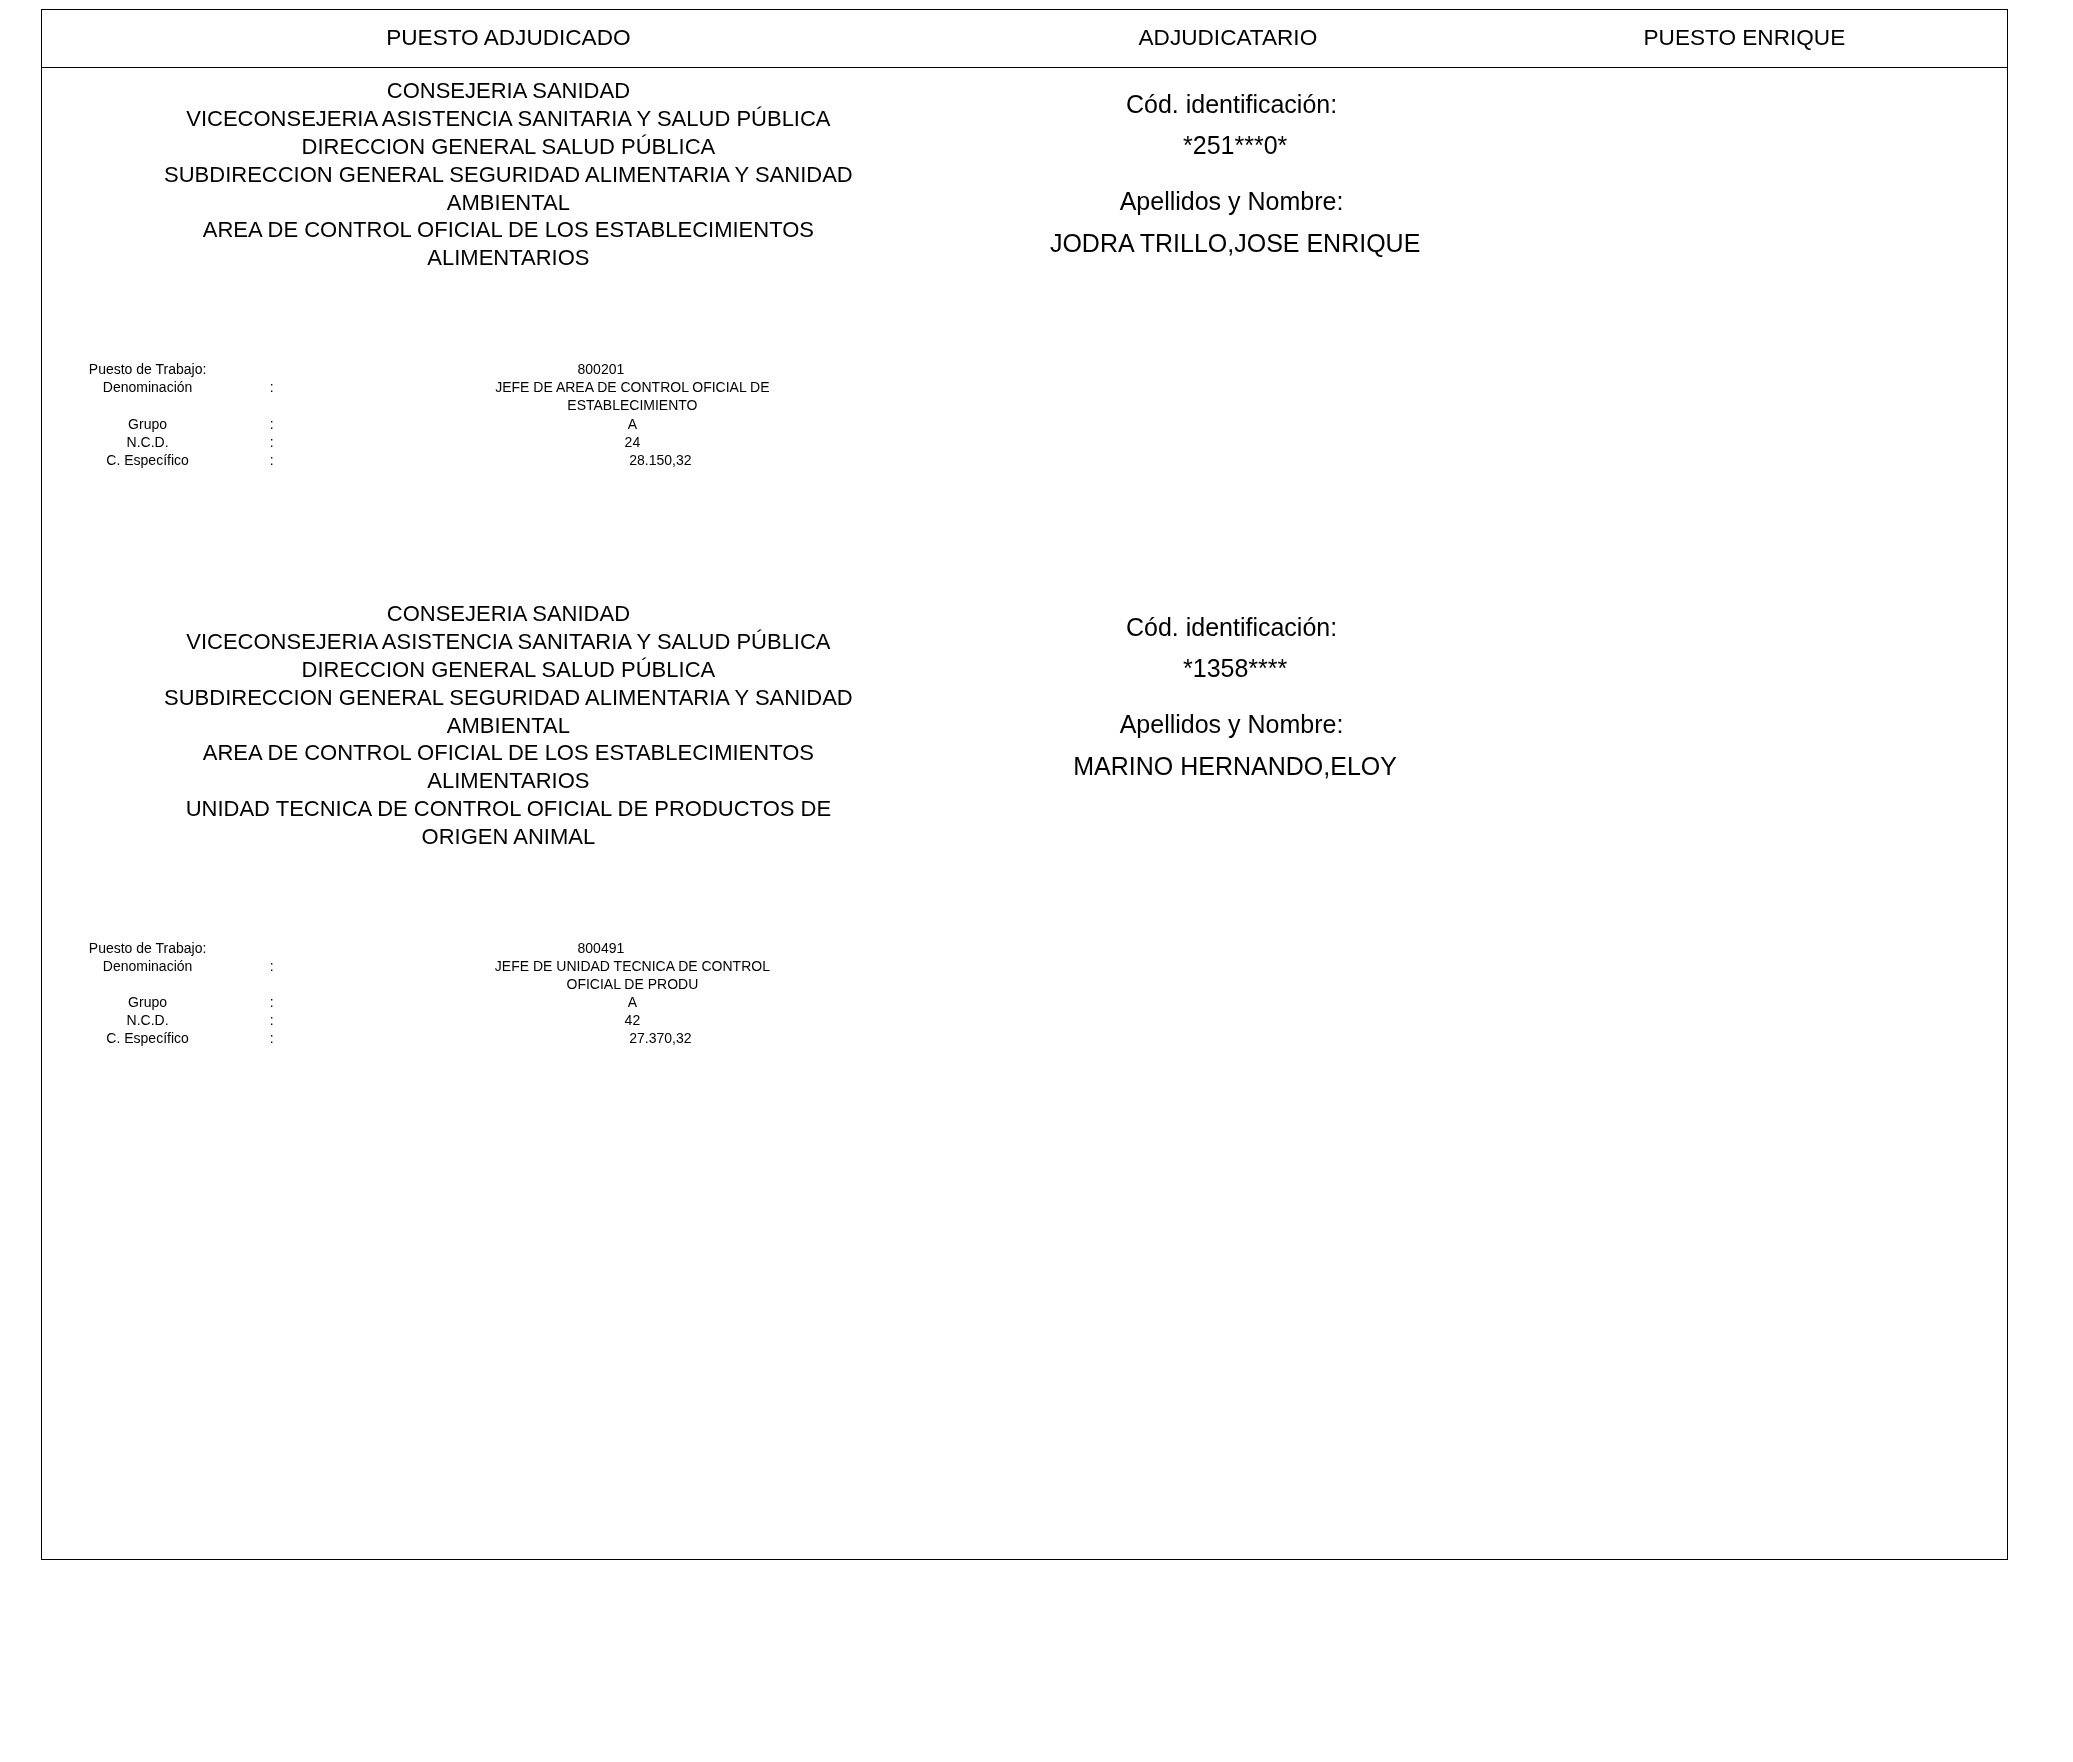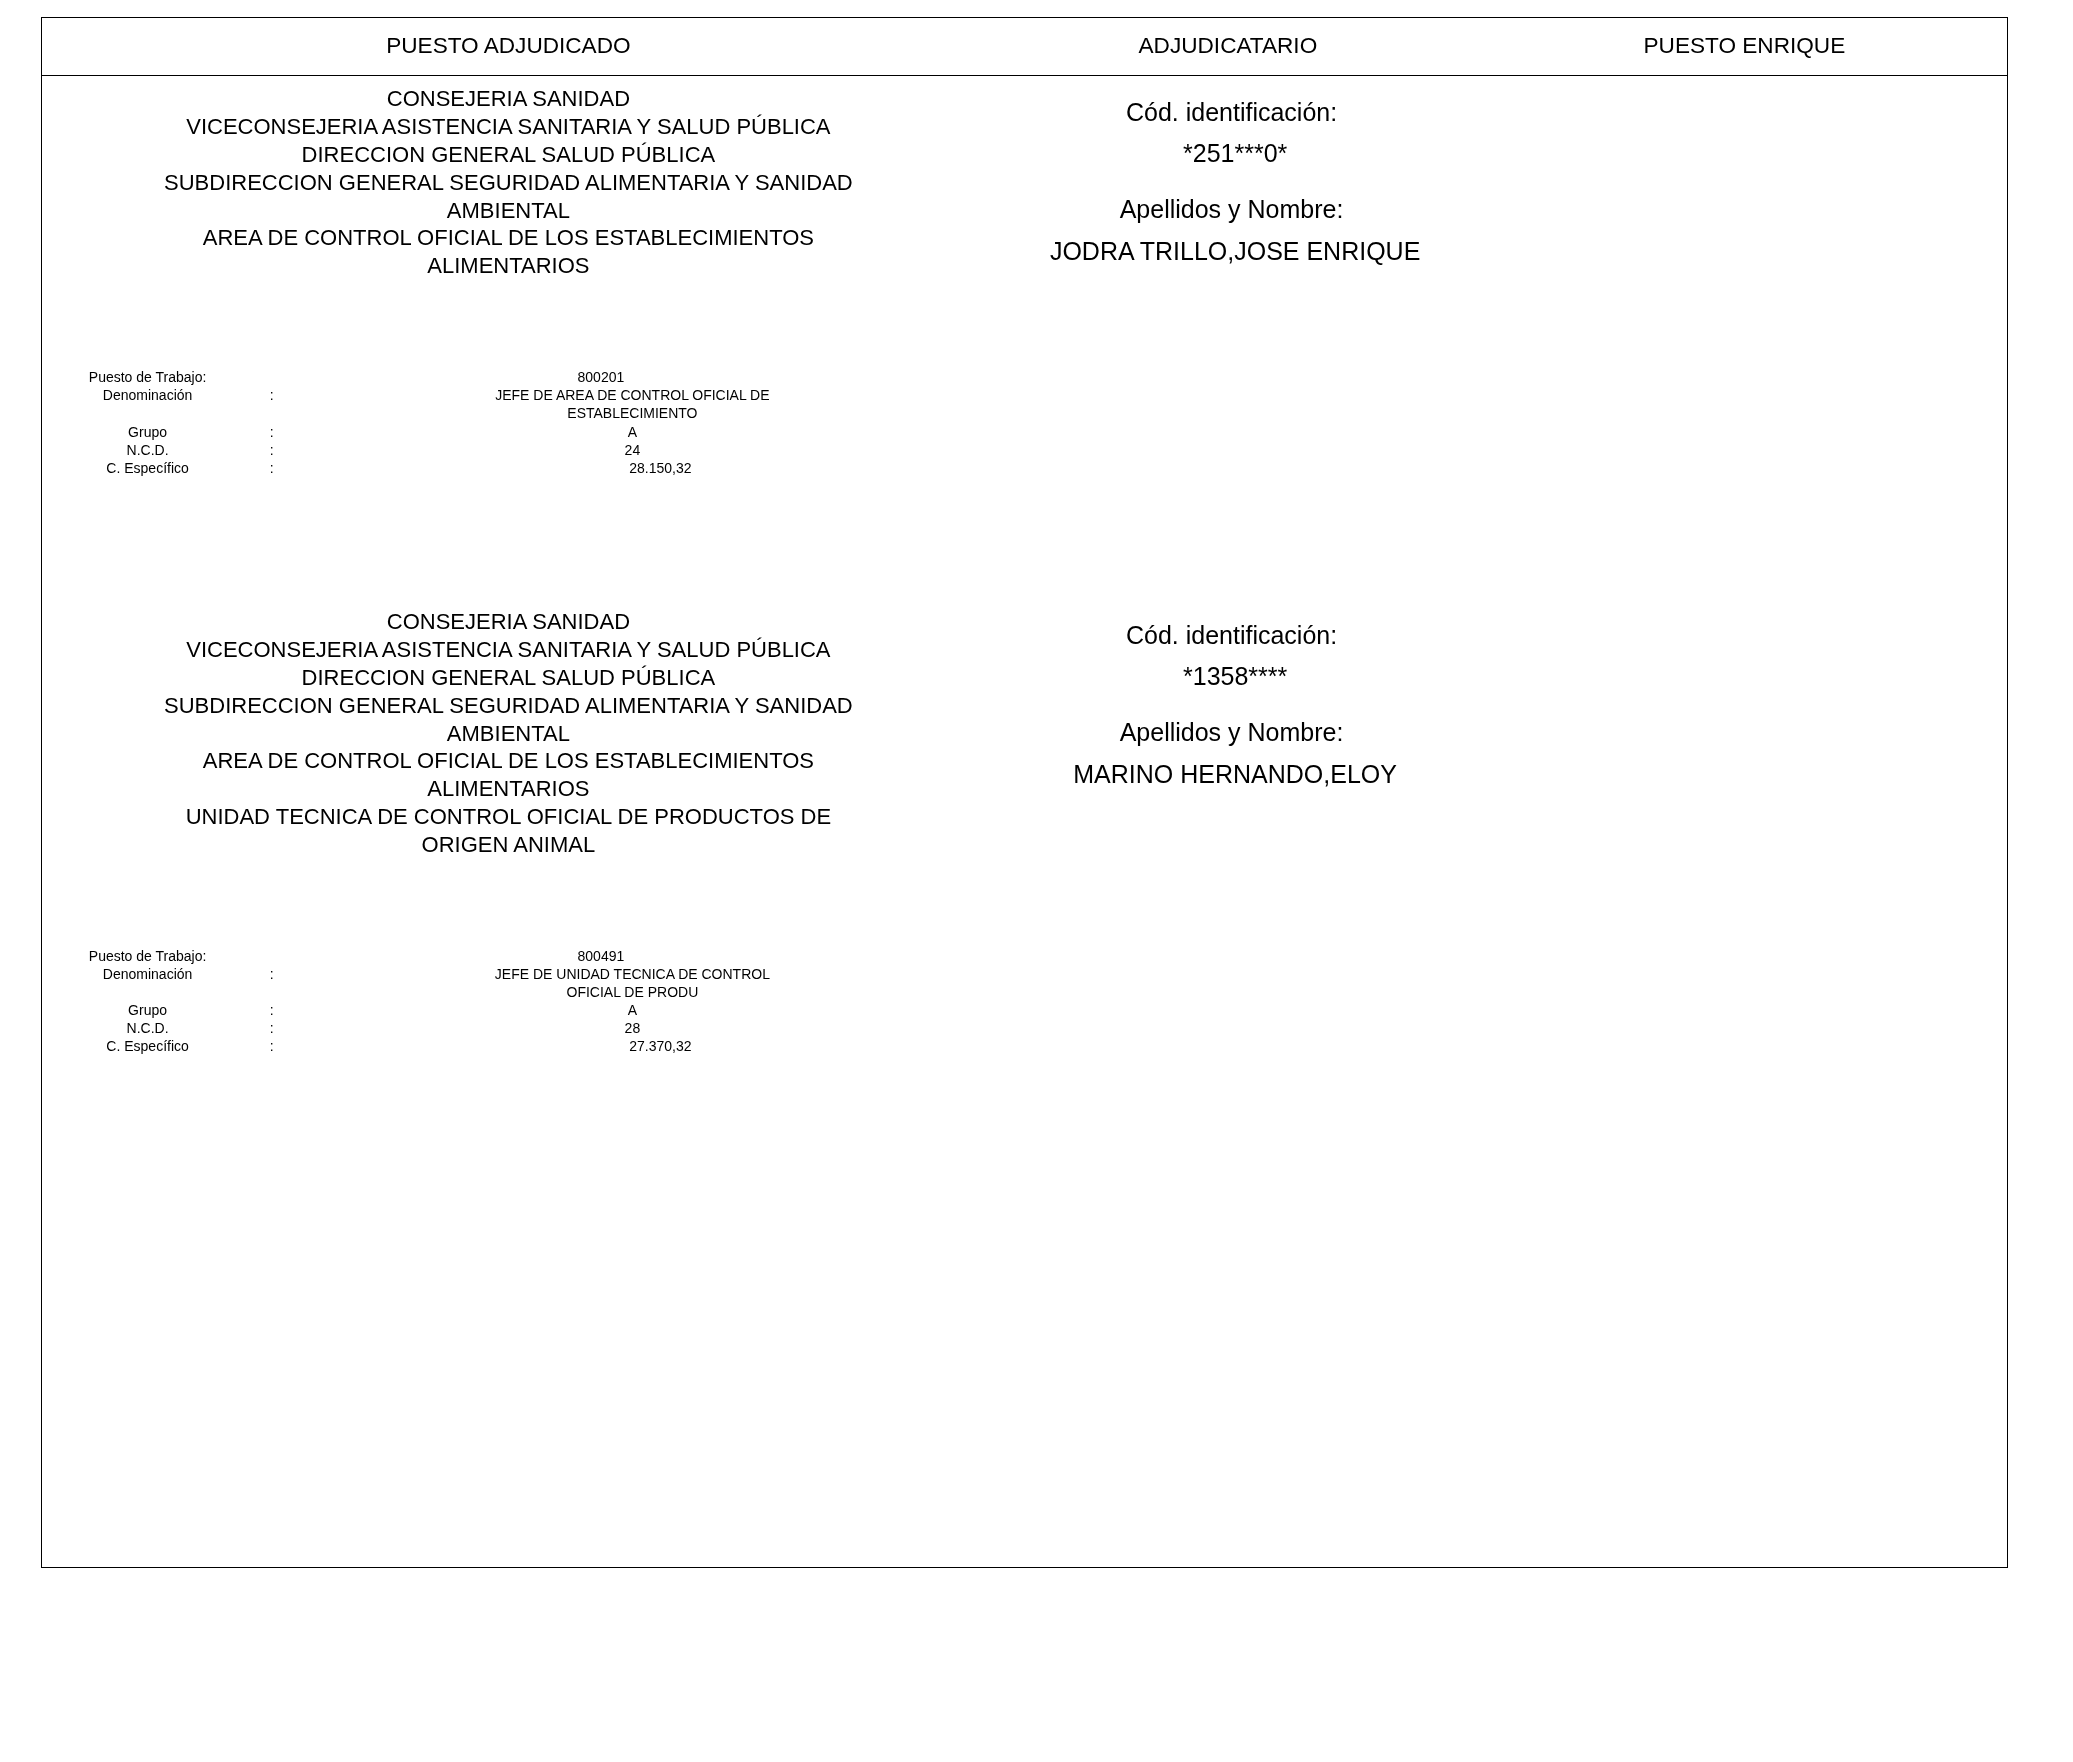--- a/index.html
+++ b/index.html
@@ -12,21 +12,21 @@
     height: 1762px;
     font-family: "Liberation Sans", sans-serif;
     color: #000000;
     -webkit-font-smoothing: antialiased;
   }
   .page {
     position: relative;
     width: 2073px;
     height: 1762px;
     box-sizing: border-box;
-    padding: 17px 36px 22px 36px;
+    padding: 9px 36px 22px 36px;
   }
   .doc-table {
     border: 1.8px solid #000;
     border-collapse: collapse;
     width: 1965px;
     margin-left: 5.4px;
     table-layout: fixed;
   }
   .doc-table thead th {
     border-bottom: 1.8px solid #000;
@@ -191,21 +191,21 @@
 OFICIAL DE PRODU</span>
               </div>
               <div class="field-row">
                 <span class="f-label">Grupo</span>
                 <span class="f-colon">:</span>
                 <span class="f-value">A</span>
               </div>
               <div class="field-row">
                 <span class="f-label">N.C.D.</span>
                 <span class="f-colon">:</span>
-                <span class="f-value">28</span>
+                <span class="f-value">42</span>
               </div>
               <div class="field-row">
                 <span class="f-label">C. Específico</span>
                 <span class="f-colon">:</span>
                 <span class="f-value indent">27.370,32</span>
               </div>
             </div>
           </div>
         </td>
         <td class="col-b">

